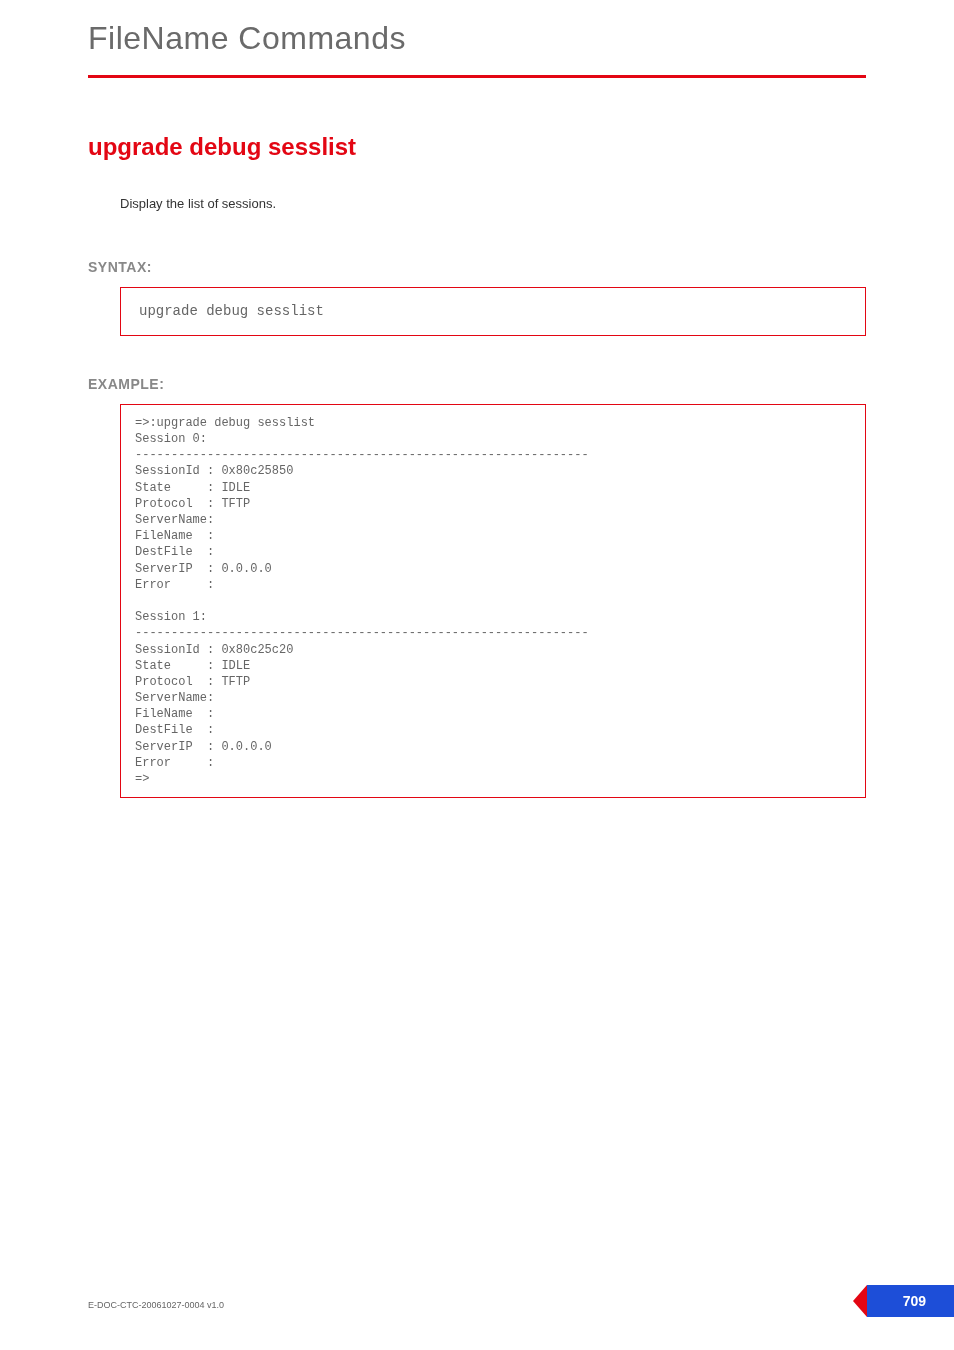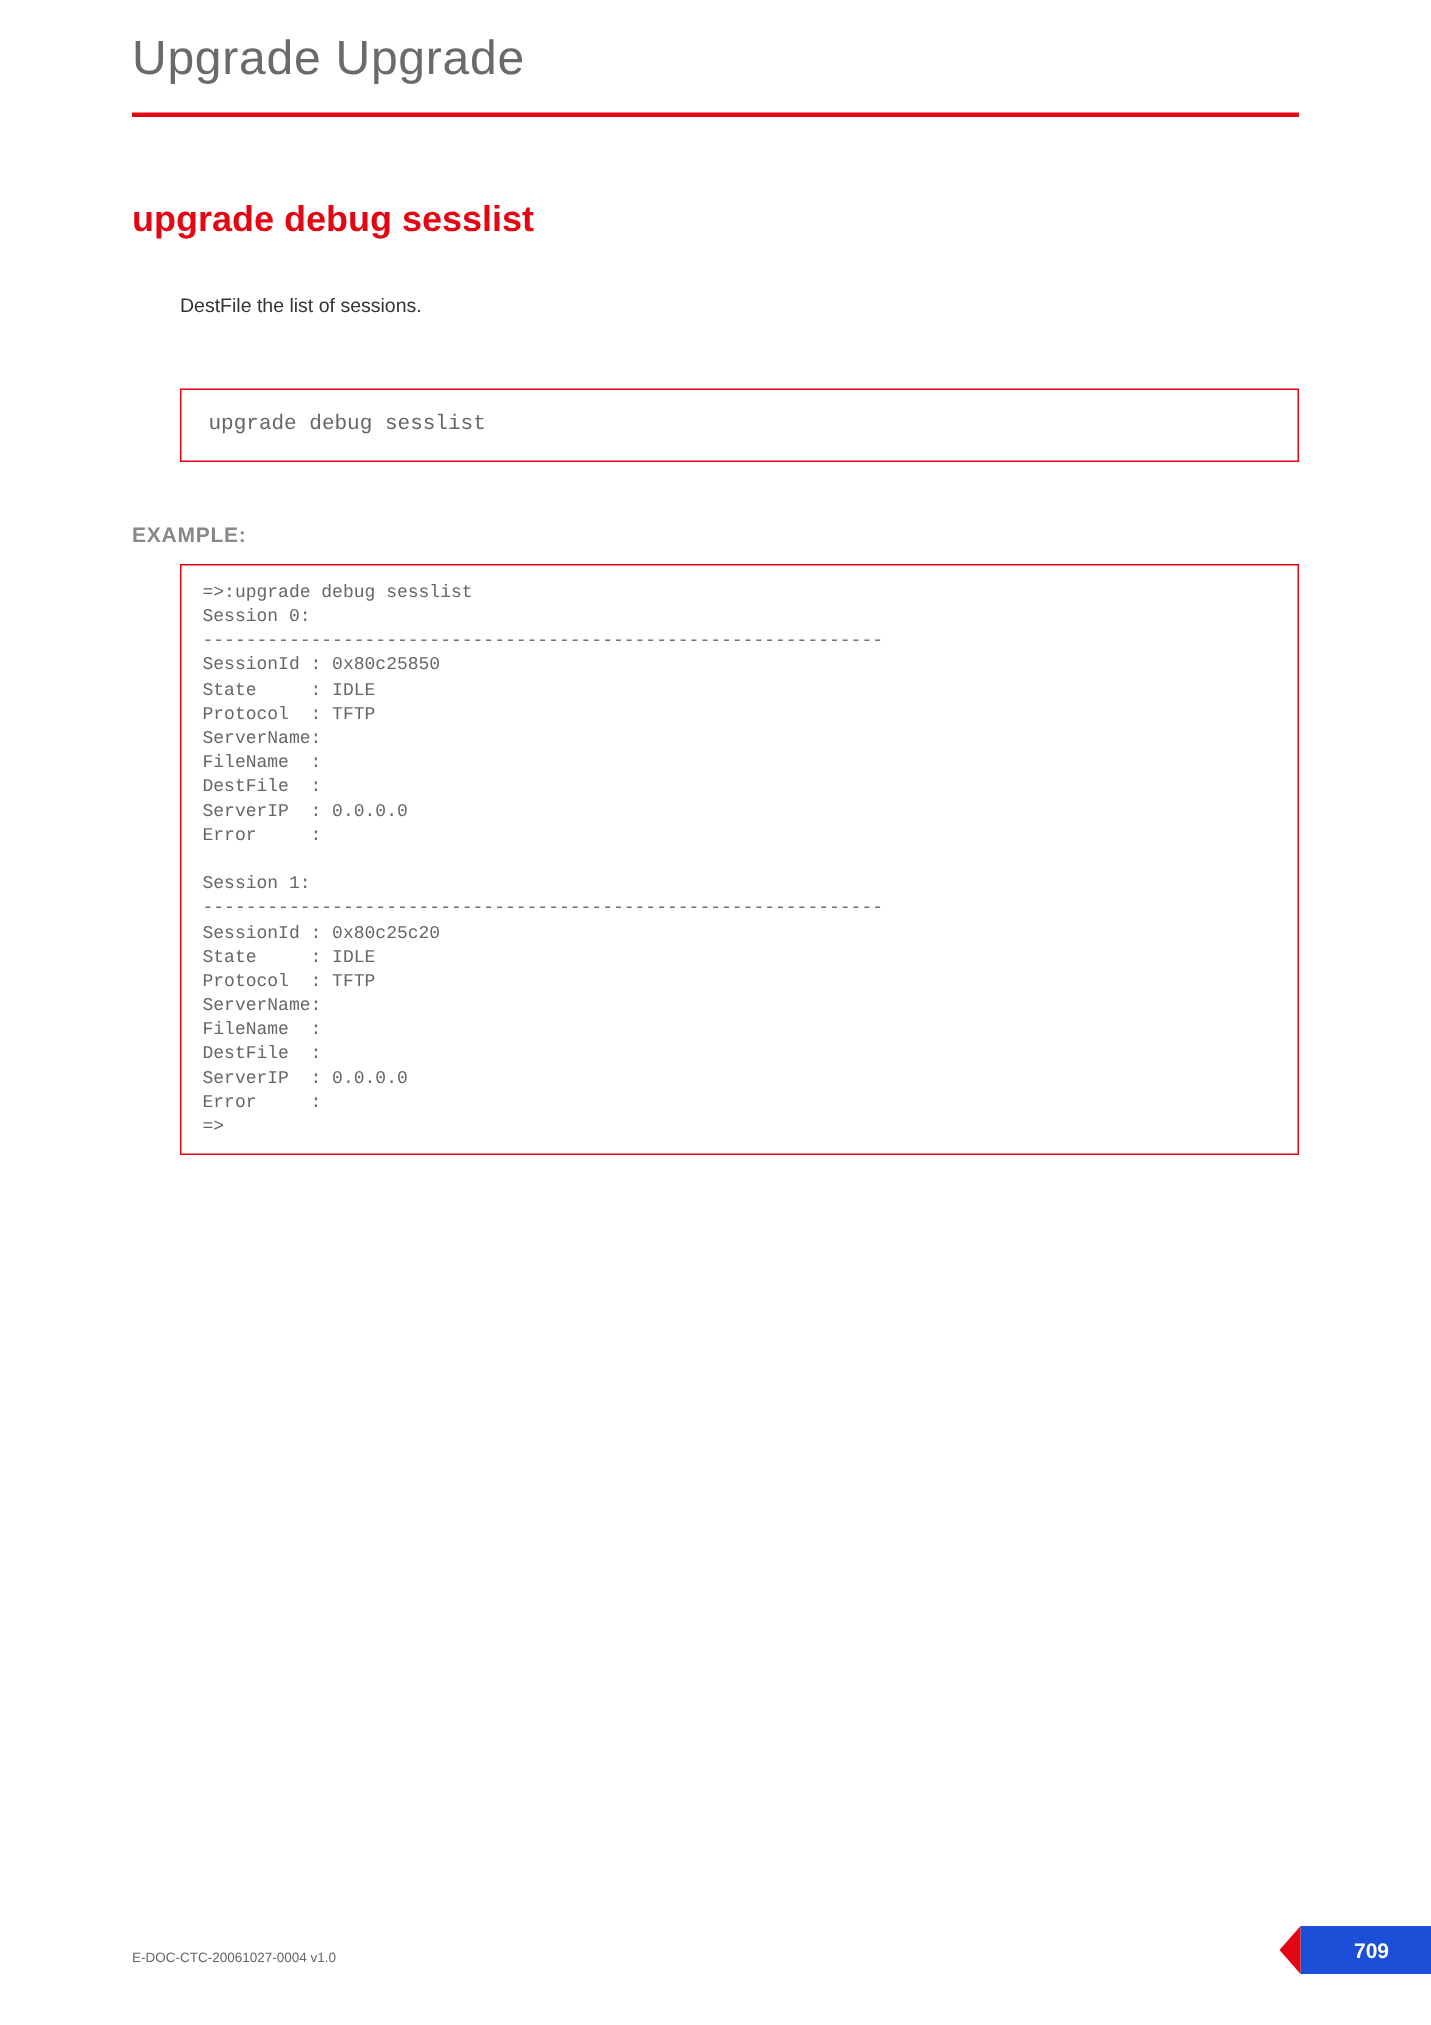--- a/index.html
+++ b/index.html
@@ -96,27 +96,28 @@
   .footer-right {
     position: absolute;
     right: 0;
     bottom: 0;
   }
 </style>
 </head>
 <body>
 
 <div class="page">
-  <h1 class="chapter-title">Upgrade Upgrade</h1>
+  <h1 class="chapter-title">FileName Commands</h1>
   <hr class="red-rule">
 
   <h2 class="section-title">upgrade debug sesslist</h2>
 
-  <p class="description">DestFile the list of sessions.</p>
+  <p class="description">Display the list of sessions.</p>
 
+  <h3 class="subheading">SYNTAX:</h3>
   <div class="code-box syntax-box">upgrade debug sesslist</div>
 
   <h3 class="subheading">EXAMPLE:</h3>
   <div class="code-box">=&gt;:upgrade debug sesslist
 Session 0:
 ---------------------------------------------------------------
 SessionId : 0x80c25850
 State     : IDLE
 Protocol  : TFTP
 ServerName:

